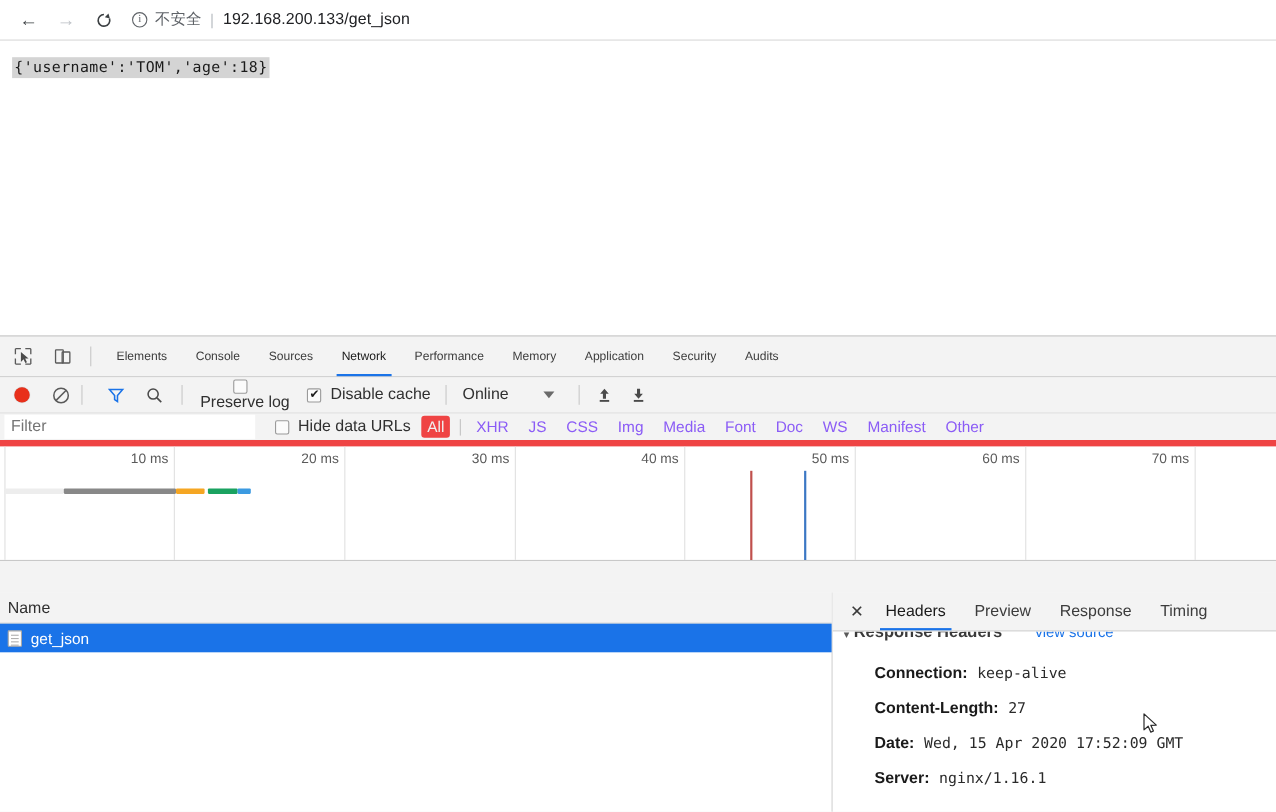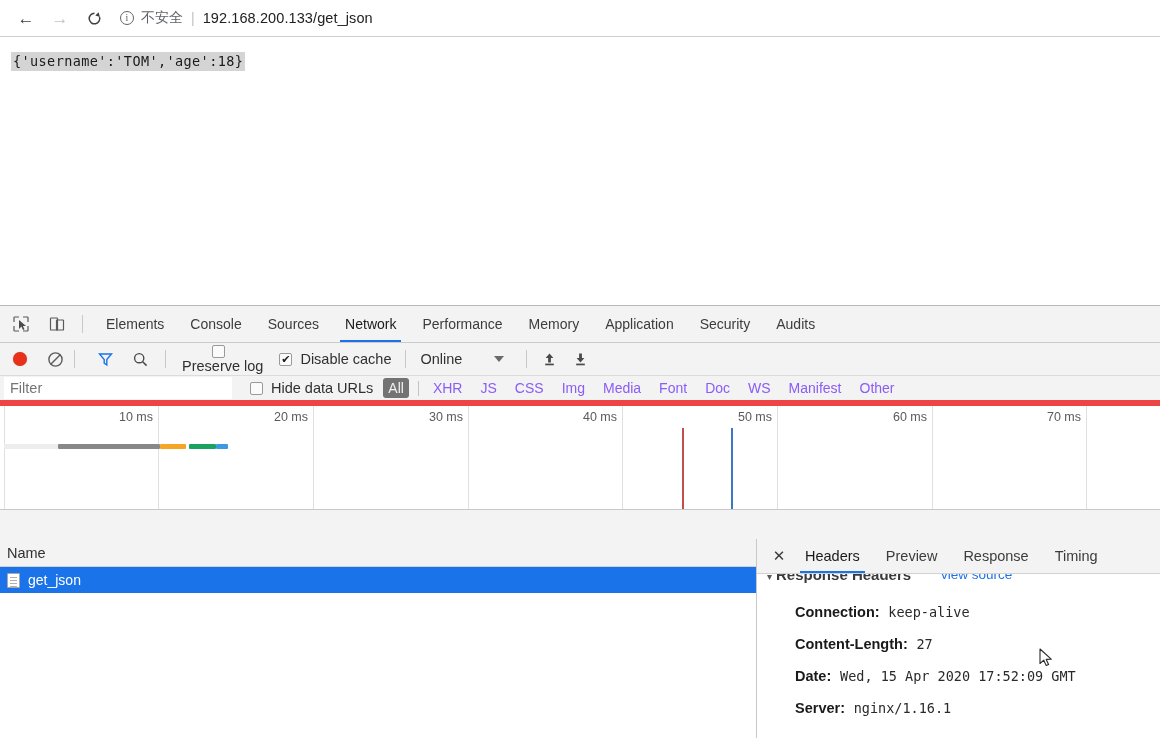--- a/index.html
+++ b/index.html
@@ -77,21 +77,21 @@
     display: flex; align-items: center; justify-content: center;
     color: #5a5a5a;
   }
   .dt-divider-v {
     width: 1px; height: 18px; background: #c8c8c8; margin: 0 10px;
   }
   .dt-tab {
     position: relative; height: 36px;
     padding: 0 13px;
     display: flex; align-items: center;
-    font-size: 14px; color: #3c3c3c;
+    font-size: 11px; color: #3c3c3c;
     white-space: nowrap;
   }
   .dt-tab.active { color: #1a1a1a; }
   .dt-tab.active::after {
     content: ""; position: absolute; left: 8px; right: 8px; bottom: 0;
     height: 2px; background: #1a73e8;
   }
 
   
   .dt-toolbar {
@@ -141,21 +141,21 @@
     width: 228px; height: 22px; margin-left: 4px;
     background: #ffffff; border: none; outline: none;
     font-size: 14.5px; color: #9a9a9a;
     font-family: "Liberation Sans", sans-serif;
     padding: 0 6px;
   }
   .type-pill {
     font-size: 14px; color: #8b5cf6; padding: 2px 5px; margin: 0 4px;
     border-radius: 3px; white-space: nowrap;
   }
-  .type-pill.selected { background: #737373; color: #f0f0f0; }
+  .type-pill.selected { background: #ef4444; color: #f0f0f0; }
   .pill-sep { width:1px; height:15px; background:#c4c4c4; margin: 0 5px; }
 
   
   .dt-overview {
     position: relative; width: 1160px; height: 104px;
     background: #ffffff;
     border-bottom: 1px solid #c8c8c8;
     overflow: hidden;
   }
   .grid-line {

